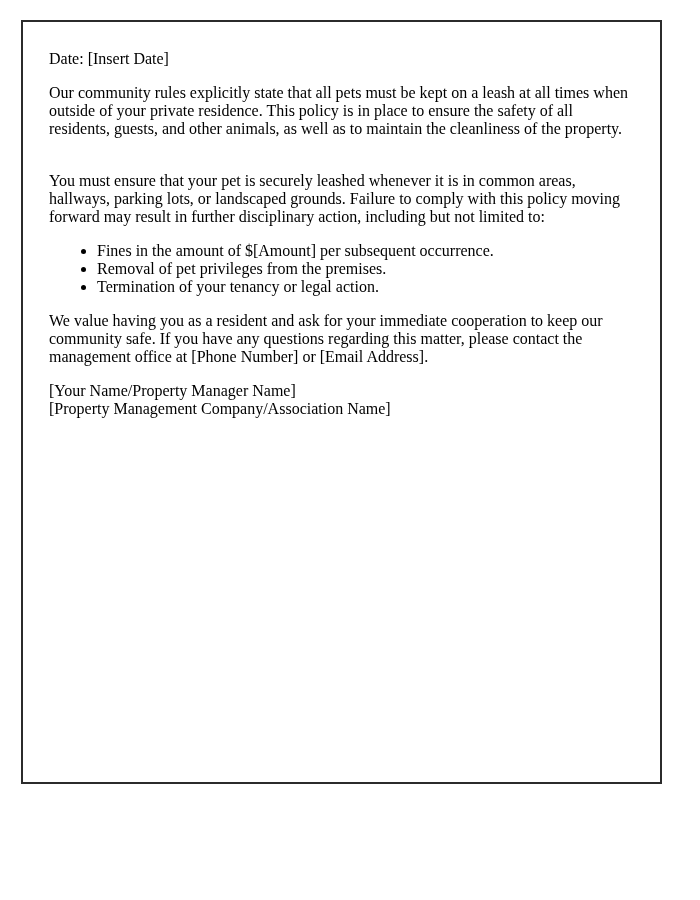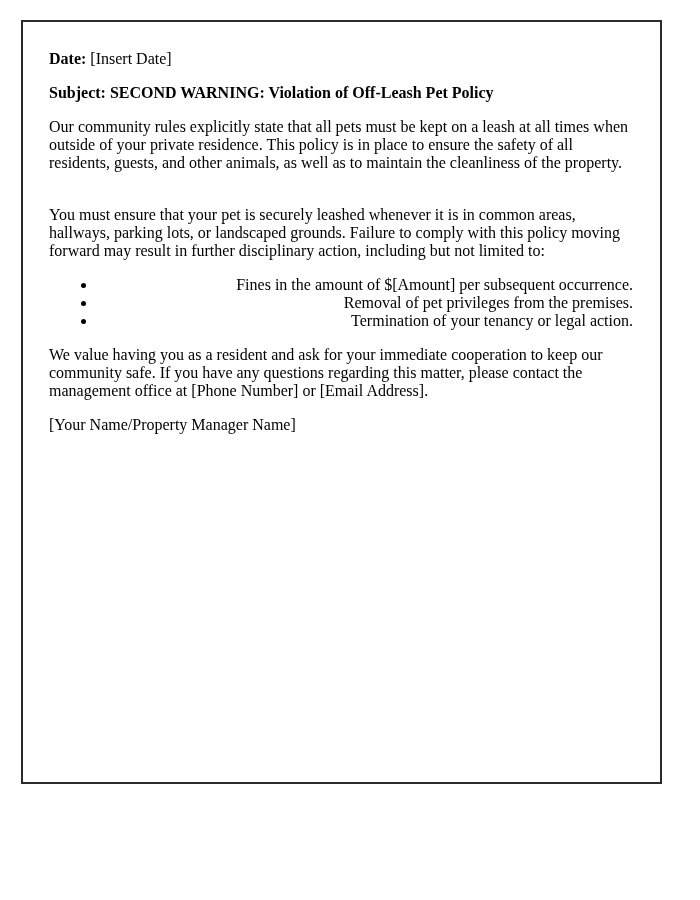--- a/index.html
+++ b/index.html
@@ -31,46 +31,44 @@
   .doc p {
     margin: 16px 0;
   }
   .doc ul {
     margin: 16px 0;
     padding-left: 48px;
   }
   .doc li {
     margin: 0;
     padding: 0;
-    text-align: right;
   }
-  strong { font-weight: bold; text-align: right; }
+  strong { font-weight: normal; text-align: right; }
 </style>
 </head>
 <body>
 
 <div class="doc">
 
   <p><strong>Date:</strong><span> [Insert Date]</span></p>
 
 
 
-  <p><strong>Subject: SECOND WARNING: Violation of Off-Leash Pet Policy</strong></p>
 
 
 
   <p>Our community rules explicitly state that all pets must be kept on a leash at all times when outside of your private residence. This policy is in place to ensure the safety of all residents, guests, and other animals, as well as to maintain the cleanliness of the property.</p>
 
 
   <p><br><span>You must ensure that your pet is securely leashed whenever it is in common areas, hallways, parking lots, or landscaped grounds. Failure to comply with this policy moving forward may result in further disciplinary action, including but not limited to:</span></p>
 
   <ul>
     <li>Fines in the amount of $[Amount] per subsequent occurrence.</li>
     <li>Removal of pet privileges from the premises.</li>
     <li>Termination of your tenancy or legal action.</li>
   </ul>
 
   <p>We value having you as a resident and ask for your immediate cooperation to keep our community safe. If you have any questions regarding this matter, please contact the management office at [Phone Number] or [Email Address].</p>
 
 
-  <p><span>[Your Name/Property Manager Name]</span><br></p>
+  <p><span>[Your Name/Property Manager Name]</span><br><span>[Property Management Company/Association Name]</span></p>
 
 </div>
 
 </body></html>

